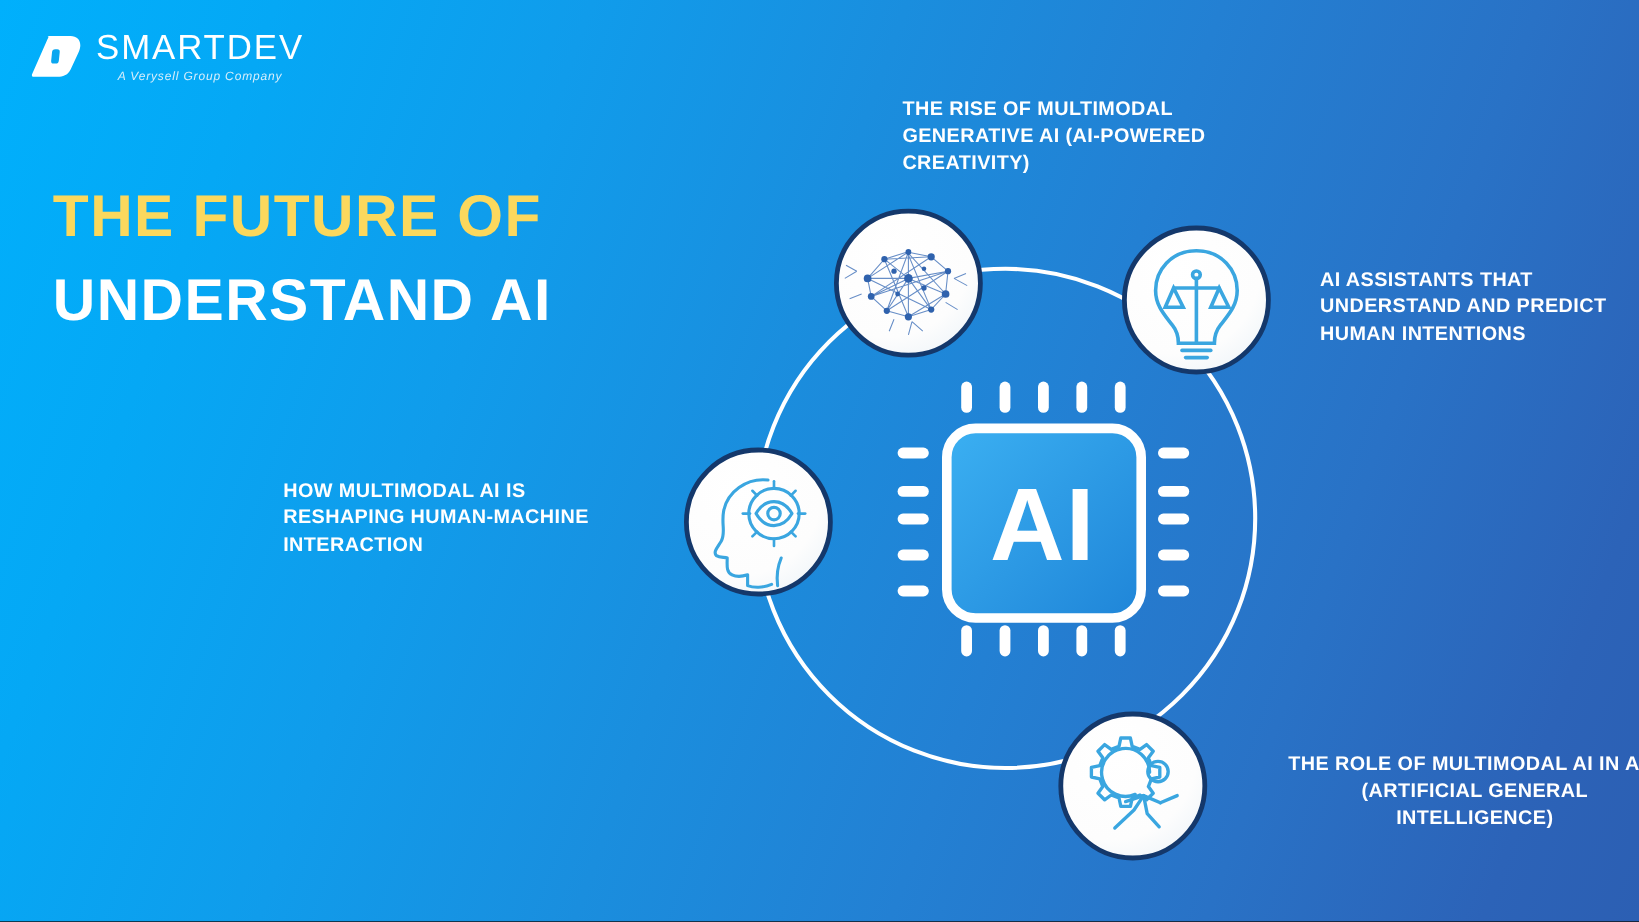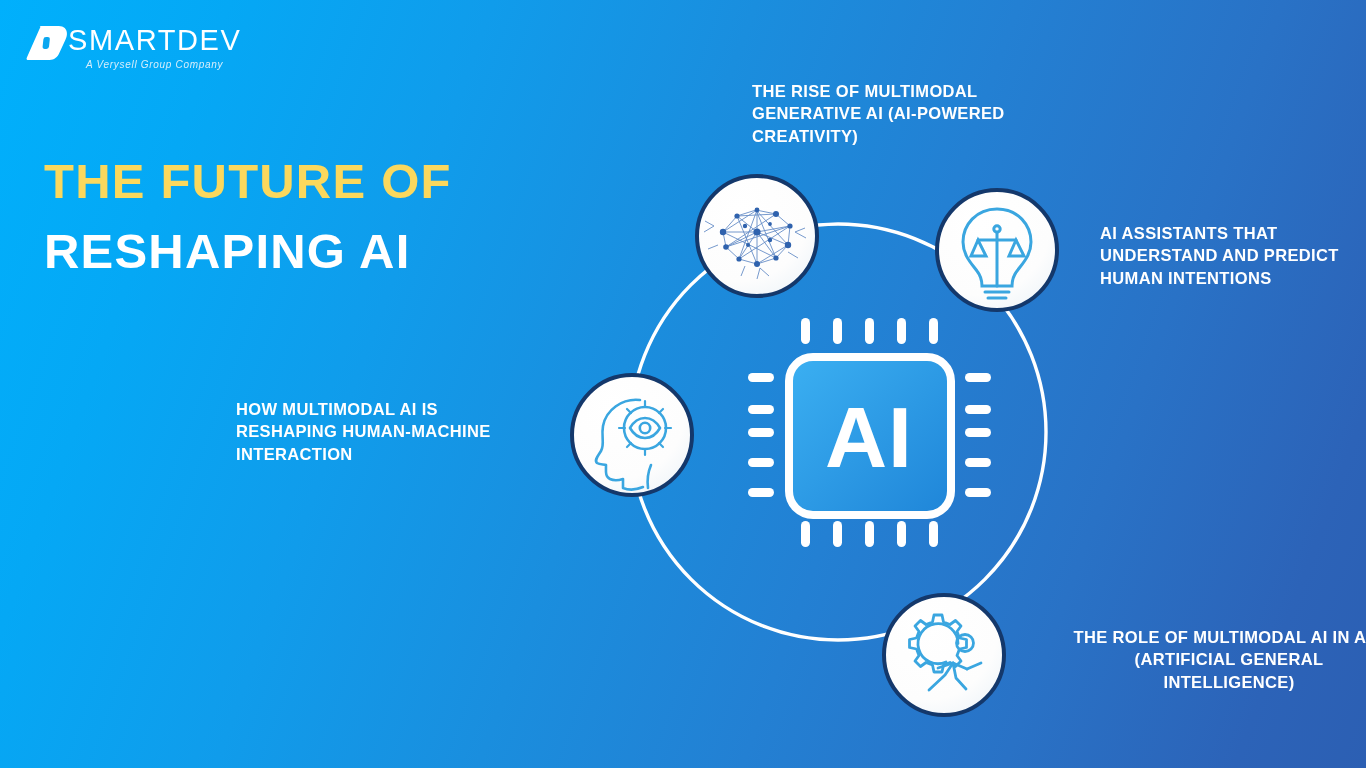--- a/index.html
+++ b/index.html
@@ -24,22 +24,22 @@
         #2c63b8 92%,
         #2c5fb3 100%);
   }
 
   
   #logo {
     position: absolute;
     left: 26px;
     top: 24px;
     display: flex;
-    align-items: flex-start;
-    gap: 0;
+    align-items: center;
+    gap: 12px;
   }
   #logo-mark { display: block; }
   #logo-text-wrap {
     display: flex;
     flex-direction: column;
     line-height: 1;
     padding-top: 2px;
   }
   #logo-word {
     color: #ffffff;
@@ -131,21 +131,21 @@
       <rect x="16" y="13" width="6.4" height="12" rx="2.4" fill="#0aa7f0" transform="skewX(-6) translate(3,0)"></rect>
     </svg>
     <div id="logo-text-wrap">
       <span id="logo-word">SMARTDEV</span>
       <span id="logo-tagline">A Verysell Group Company</span>
     </div>
   </div>
 
   <div id="headline">
     <div id="headline-line-1" class="headline-line">THE FUTURE OF</div>
-    <div id="headline-line-2" class="headline-line">RESHAPING AI</div>
+    <div id="headline-line-2" class="headline-line">UNDERSTAND AI</div>
   </div>
 
   <svg id="diagram" viewBox="0 0 1366 768">
     <defs>
       <linearGradient id="chipGrad" x1="0" y1="0" x2="1" y2="1">
         <stop offset="0%" stop-color="#3bb0f2"></stop>
         <stop offset="100%" stop-color="#1f85d8"></stop>
       </linearGradient>
       <radialGradient id="circleGrad" cx="35%" cy="28%" r="85%">
         <stop offset="0%" stop-color="#ffffff"></stop>

